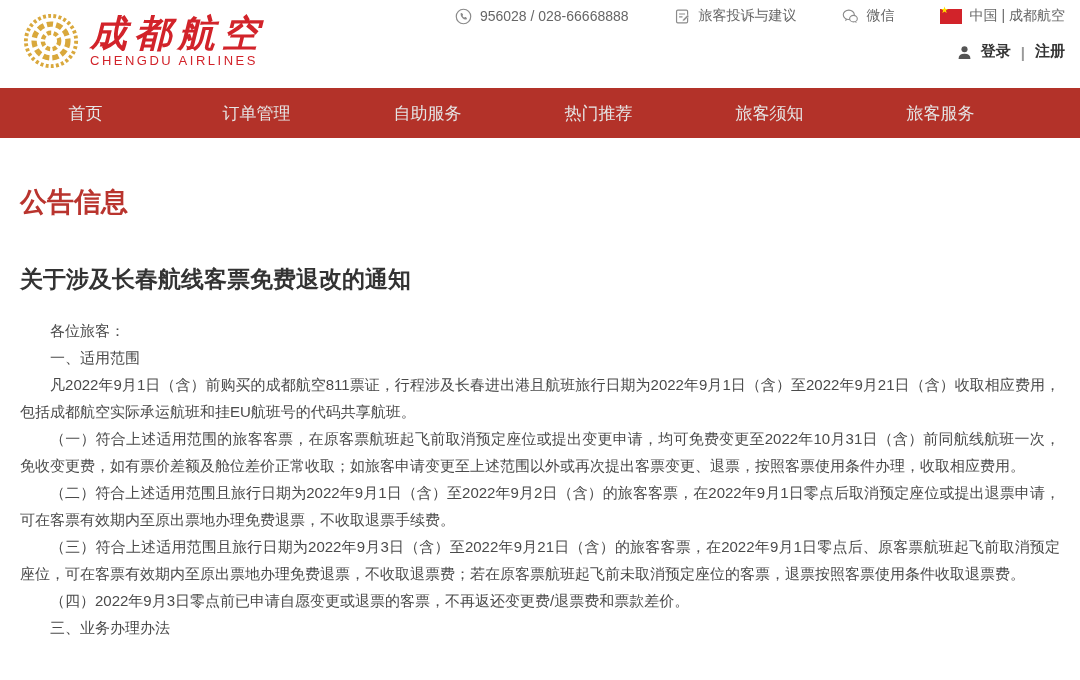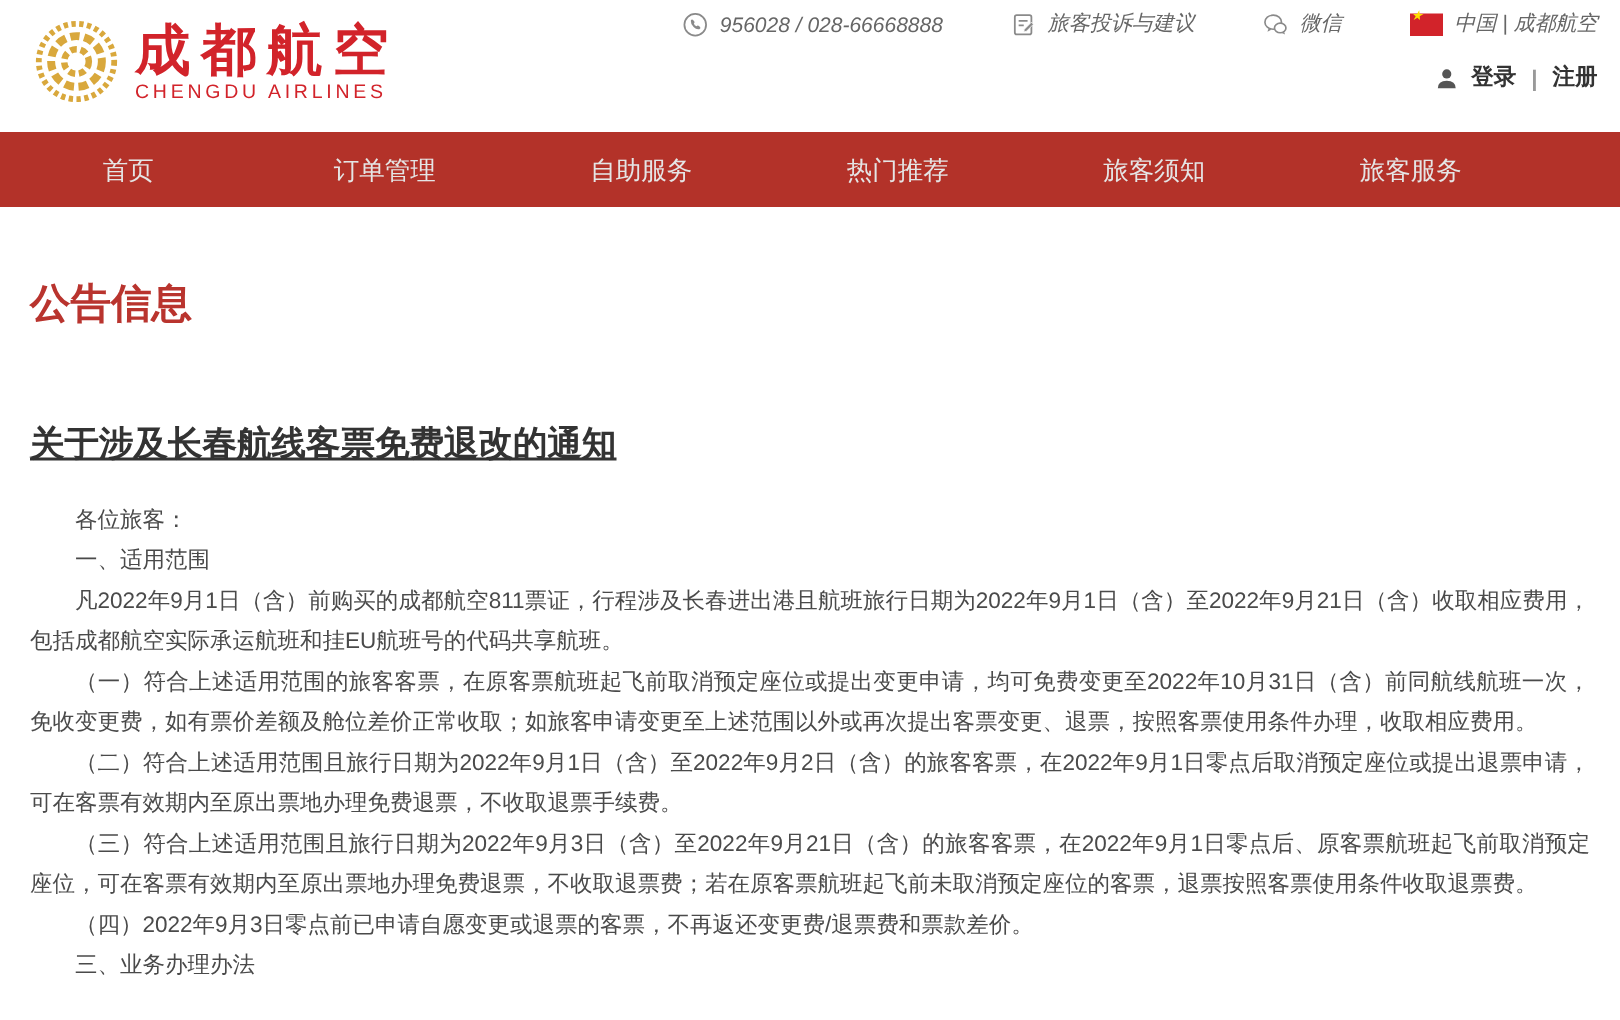--- a/index.html
+++ b/index.html
@@ -4,44 +4,44 @@
 <style>
   * { margin: 0; padding: 0; box-sizing: border-box; }
   html, body { width: 1080px; height: 680px; overflow: hidden; background: #fff;
     font-family: "Liberation Sans", sans-serif; }
 
   
   .header { position: relative; width: 1080px; height: 88px; background: #fff; }
 
   .logo { position: absolute; left: 22px; top: 12px; display: flex; align-items: center; }
   .logo-emblem { width: 58px; height: 58px; margin-right: 10px; }
-  .logo-text-cn { font-family: "DejaVu Serif", serif; font-weight: bold;
+  .logo-text-cn { font-family: "DejaVu Serif", serif; font-style: italic; font-weight: bold;
     font-size: 37px; color: #d2232a; letter-spacing: 7px; line-height: 38px; white-space: nowrap; }
   .logo-text-en { font-size: 13px; font-weight: normal; color: #d2232a; letter-spacing: 2.5px; margin-top: 1px; }
 
   .topbar { position: absolute; top: 7px; right: 15px; display: flex; align-items: center;
-    gap: 45px; font-size: 14px; color: #666; font-style: italic; }
+    gap: 45px; font-size: 14px; color: #666; }
   .topbar-group { display: flex; align-items: center; gap: 8px; white-space: nowrap; }
   .icon-16 { width: 17px; height: 17px; display: inline-block; }
   .flag { width: 22px; height: 15px; background: #d2232a; position: relative; display: inline-block; }
   .flag .star { position: absolute; left: 1px; top: -4px; color: #ffde00; font-size: 9px; }
 
   .loginbar { position: absolute; top: 42px; right: 15px; display: flex; align-items: flex-end;
     gap: 8px; font-size: 15px; color: #333; font-weight: bold; }
   .loginbar .sep { color: #999; padding: 0 2px; }
 
   
   .nav { width: 1080px; height: 50px; background: #b33229; display: flex; align-items: stretch; }
   .nav-item { width: 171px; display: flex; align-items: center; justify-content: center;
     color: #e5e5e5; font-size: 17px; cursor: pointer; }
 
   
   .content { padding: 0 20px; }
   .section-title { margin-top: 46px; font-size: 27px; font-weight: bold; color: #b9342e; }
-  .article-title { margin-top: 60px; font-size: 23px; font-weight: bold; color: #333; text-decoration: underline; }
+  .article-title { margin-top: 44px; font-size: 23px; font-weight: bold; color: #333; }
   .article-body { margin-top: 22px; font-size: 15px; line-height: 27px; color: #4a4a4a;
     text-align: justify; }
   .article-body p { text-indent: 2em; }
 </style>
 </head>
 <body>
 
 <div class="header">
   <div class="logo">
     <svg class="logo-emblem" viewBox="0 0 60 60">

